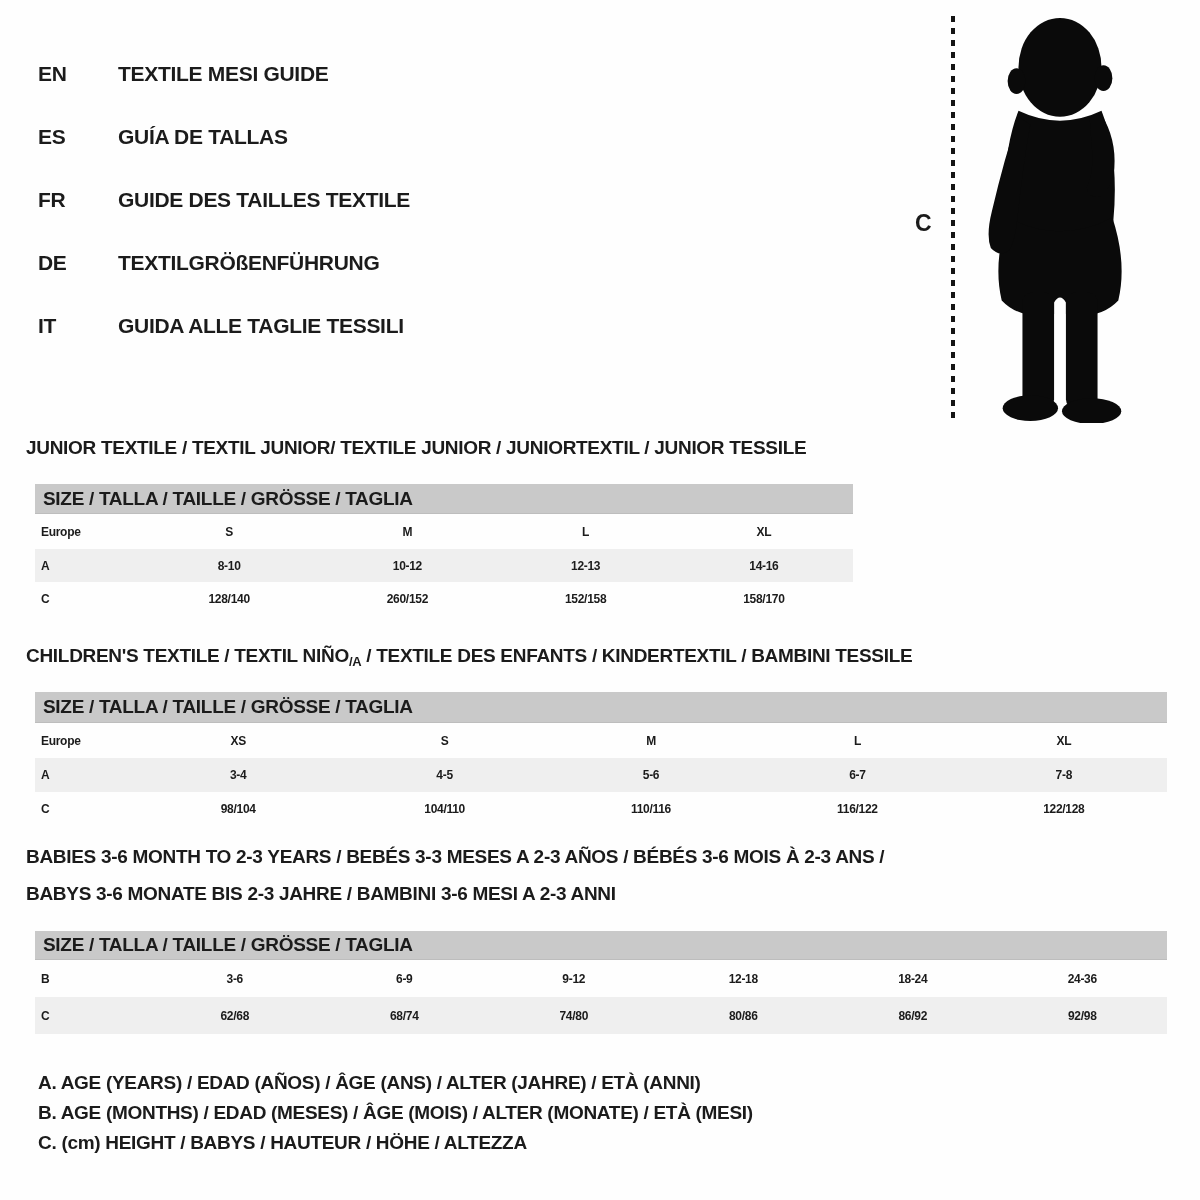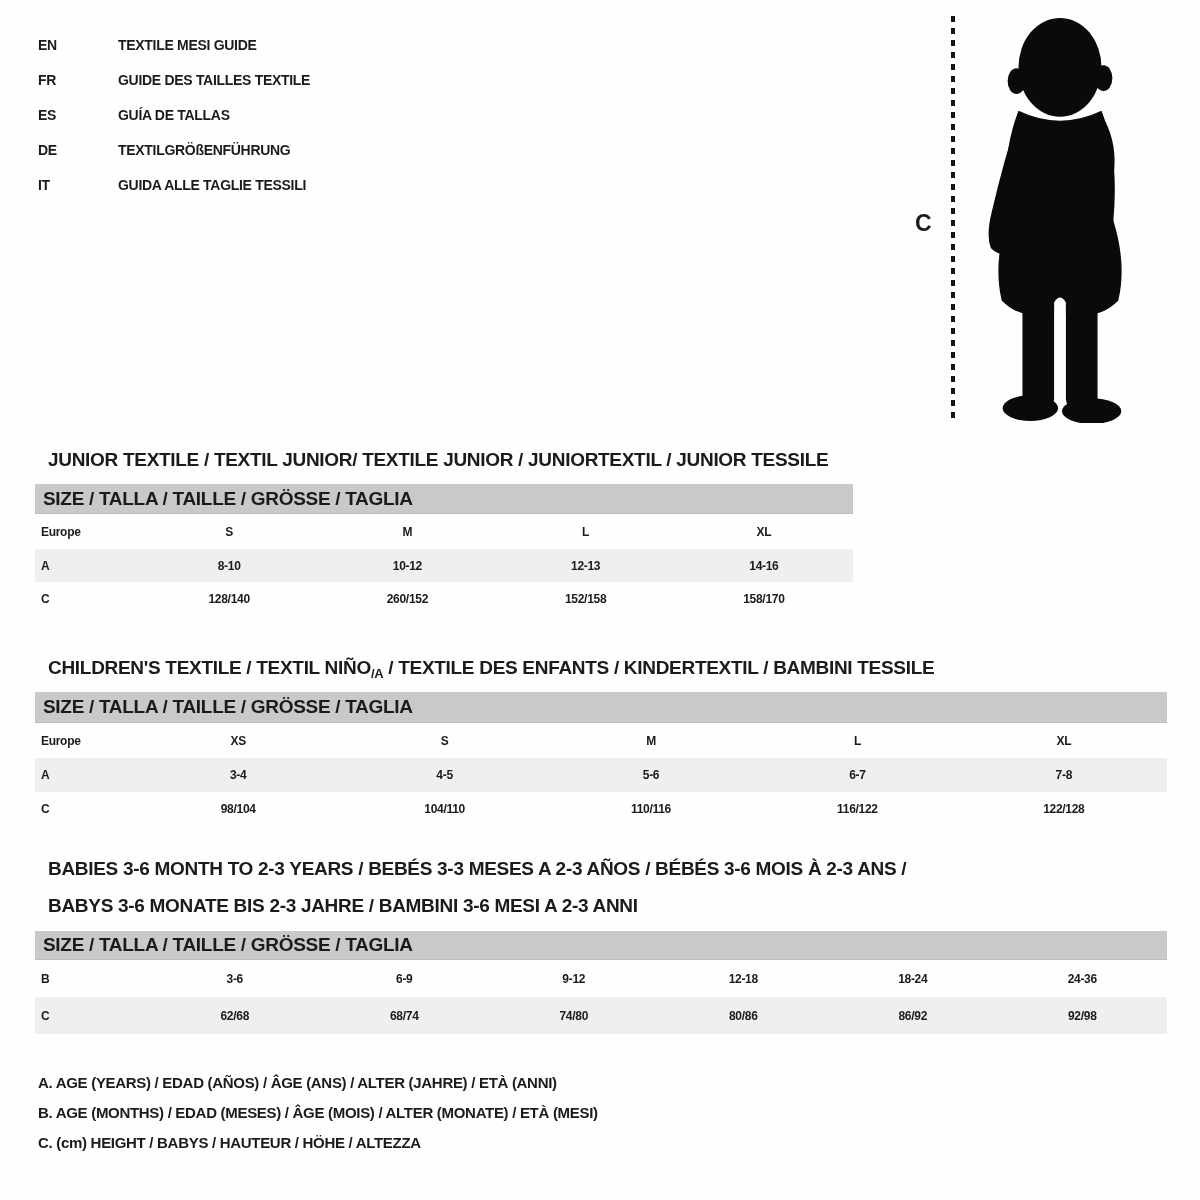--- a/index.html
+++ b/index.html
@@ -19,35 +19,35 @@
     position:relative;
     width:1200px;height:1200px;
     background:var(--paper);
     overflow:hidden;
     font-weight:700;
     letter-spacing:-0.3px;
   }
 
   
   .lang-block{position:absolute;top:28px;left:38px;}
-  .lang-row{display:flex;height:35px;line-height:35px;font-size:14px;}
+  .lang-row{display:flex;height:35px;line-height:35px;font-size:21px;margin-top:28px;}
   .lang-code{width:80px;}
   .lang-title{white-space:nowrap;}
 
   
   .figure{position:absolute;top:0;left:890px;width:310px;height:430px;}
   .measure-line{
     position:absolute;left:61px;top:16px;width:4px;height:402px;
     background:repeating-linear-gradient(to bottom,#141414 0 6px,transparent 6px 12px);
   }
   .measure-label{position:absolute;left:25px;top:210px;font-size:23px;}
   .figure svg{position:absolute;left:70px;top:8px;}
 
   
-  .section-title{position:absolute;left:48px;font-size:19px;white-space:nowrap;margin-top:12px;}
+  .section-title{position:absolute;left:26px;font-size:19px;white-space:nowrap;}
   .section-title .subscr{font-size:13px;vertical-align:-4px;}
 
   .size-table{position:absolute;left:35px;}
   .t-bar{
     background:var(--bar);
     font-size:19px;
     display:flex;align-items:center;
     padding-left:8px;
     border-bottom:1px solid #bdbdbd;
   }
@@ -55,39 +55,39 @@
   .t-row.stripe{background:var(--stripe);}
   .cell{text-align:center;white-space:nowrap;}
   .cell.lbl{text-align:left;padding-left:6px;}
 
   .junior  .t-row{grid-template-columns:105px repeat(4,1fr);}
   .children .t-row{grid-template-columns:100px repeat(5,1fr);}
   .babies  .t-row{grid-template-columns:115px repeat(6,1fr);}
 
   
   .legend{position:absolute;left:38px;top:1068px;}
-  .legend-line{height:30px;line-height:30px;font-size:15px;white-space:nowrap;}
+  .legend-line{height:30px;line-height:30px;font-size:19px;white-space:nowrap;}
 </style>
 </head>
 <body>
 
 <div class="page">
 
   <div class="lang-block">
     <div class="lang-row">
       <span class="lang-code">EN</span>
       <span class="lang-title">TEXTILE MESI GUIDE</span>
     </div>
     <div class="lang-row">
+      <span class="lang-code">ES</span>
+      <span class="lang-title">GUÍA DE TALLAS</span>
+    </div>
+    <div class="lang-row">
       <span class="lang-code">FR</span>
       <span class="lang-title">GUIDE DES TAILLES TEXTILE</span>
-    </div>
-    <div class="lang-row">
-      <span class="lang-code">ES</span>
-      <span class="lang-title">GUÍA DE TALLAS</span>
     </div>
     <div class="lang-row">
       <span class="lang-code">DE</span>
       <span class="lang-title">TEXTILGRÖßENFÜHRUNG</span>
     </div>
     <div class="lang-row">
       <span class="lang-code">IT</span>
       <span class="lang-title">GUIDA ALLE TAGLIE TESSILI</span>
     </div>
   </div>

